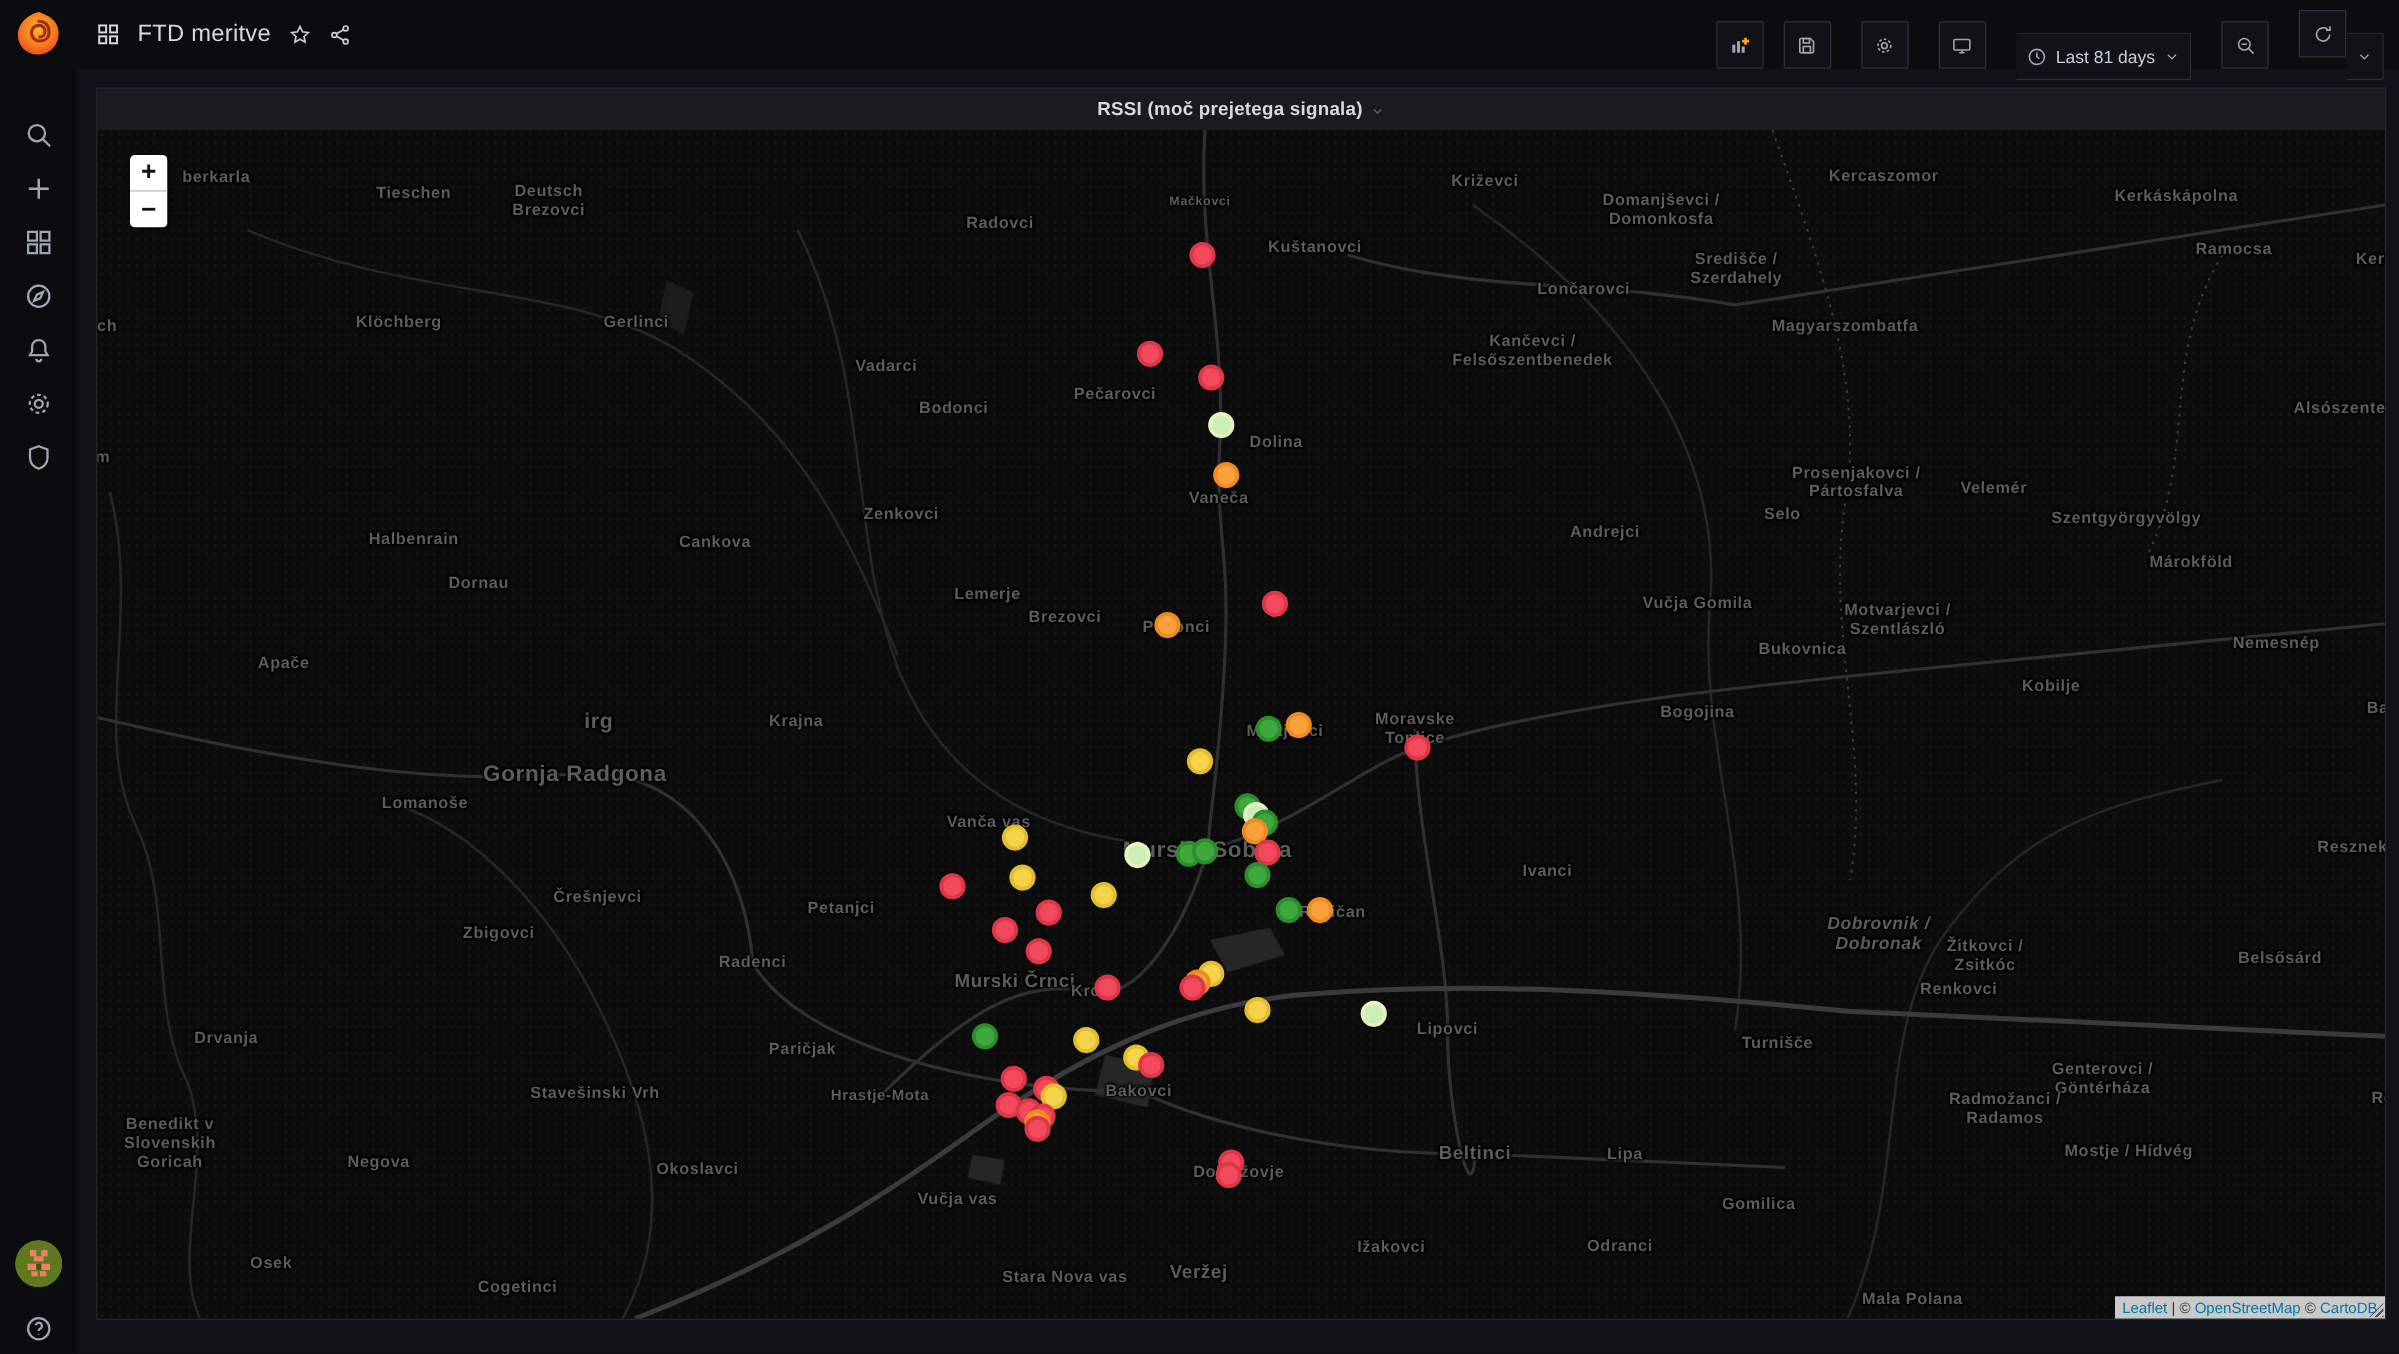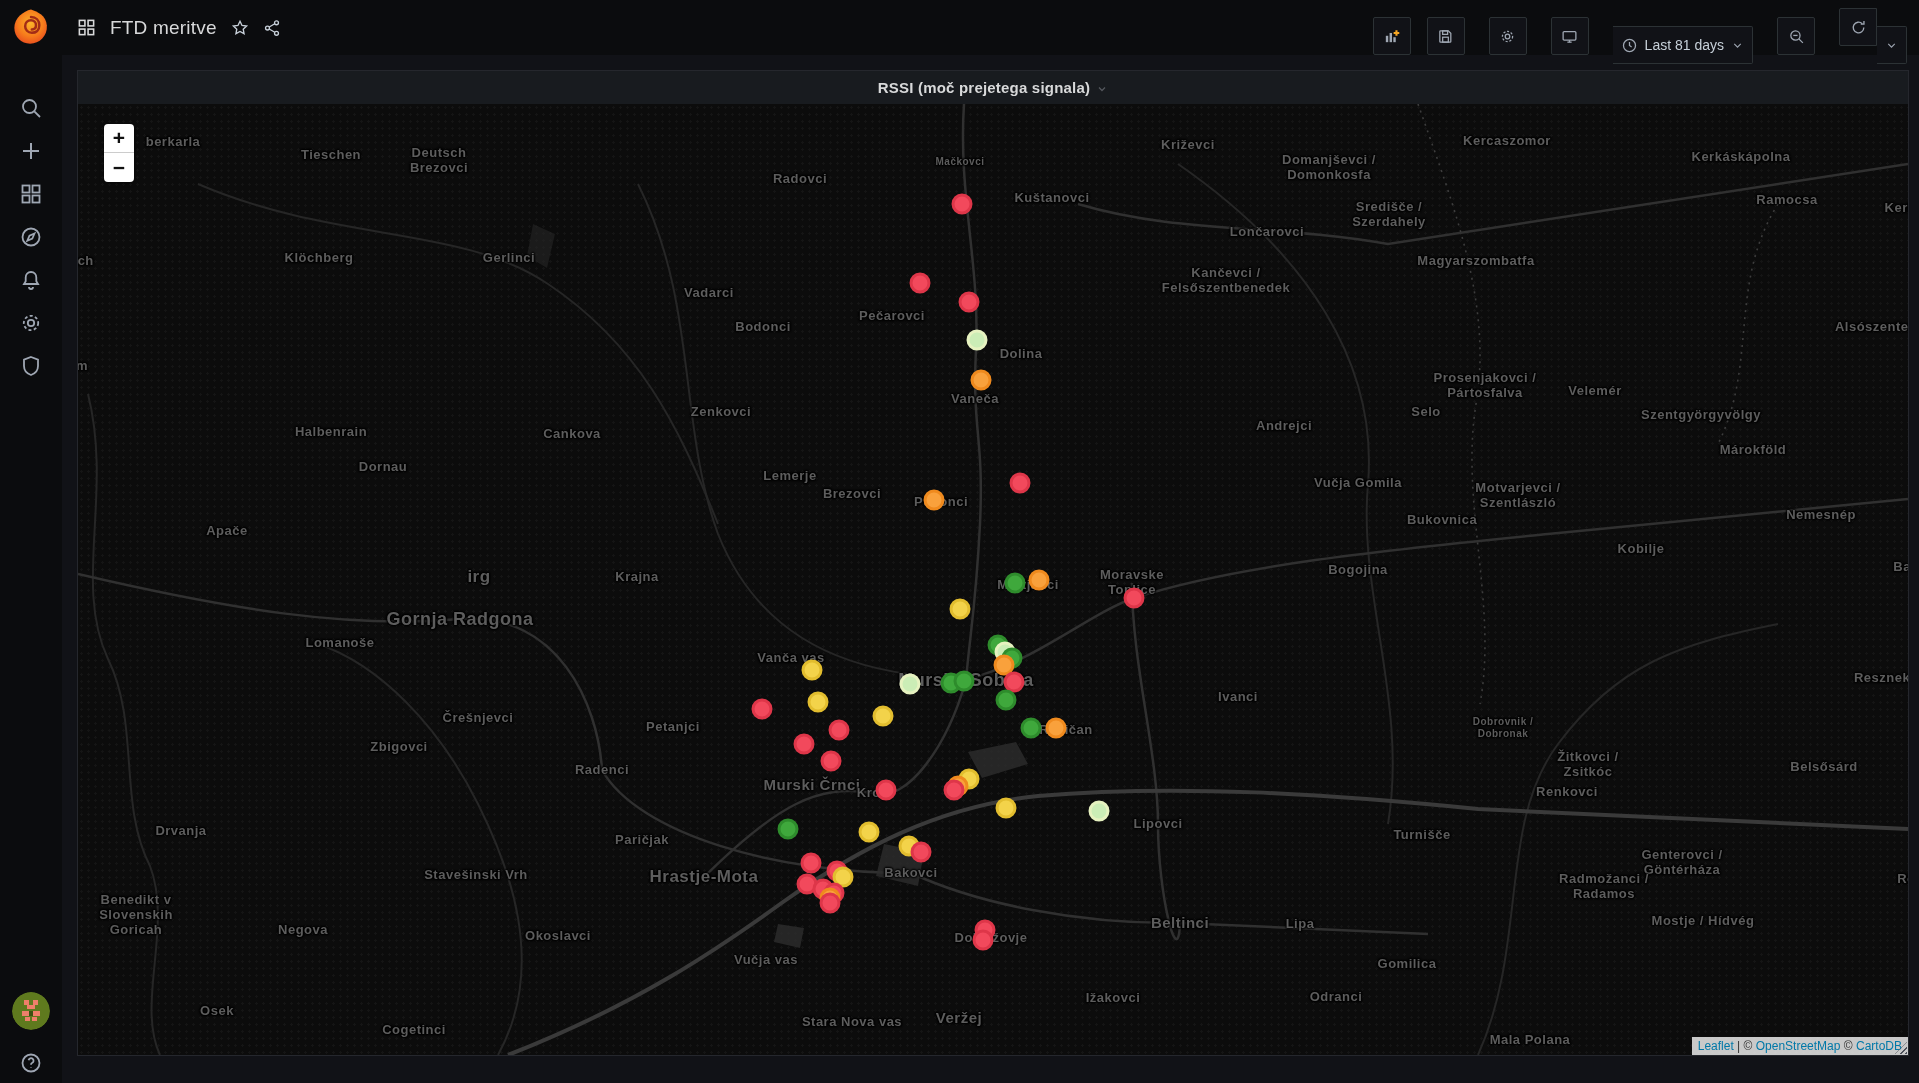--- a/index.html
+++ b/index.html
@@ -357,56 +357,56 @@
       <div class="map-label" style="left: 382px; top: 515px; font-size: 18px;">Gornja Radgona</div>
       <div class="map-label" style="left: 262px; top: 539px; font-size: 13px;">Lomanoše</div>
       <div class="map-label" style="left: 1280px; top: 466px; font-size: 13px;">Bogojina</div>
       <div class="map-label" style="left: 713px; top: 554px; font-size: 13px;">Vanča vas</div>
       <div class="map-label" style="left: 950px; top: 481px; font-size: 13px;">Martjanci</div>
       <div class="map-label" style="left: 888px; top: 576px; font-size: 18px;">Murska Sobota</div>
       <div class="map-label" style="left: 1160px; top: 593px; font-size: 13px;">Ivanci</div>
       <div class="map-label" style="left: 1804px; top: 574px; font-size: 13px;">Resznek</div>
       <div class="map-label" style="left: 400px; top: 614px; font-size: 13px;">Črešnjevci</div>
       <div class="map-label" style="left: 595px; top: 623px; font-size: 13px;">Petanjci</div>
-      <div class="map-label" style="left: 1425px; top: 623px; font-size: 10px;">Dobrovnik /
+      <div class="map-label" style="left: 1425px; top: 642px; font-size: 14px; font-style: italic;">Dobrovnik /
 Dobronak</div>
       <div class="map-label" style="left: 321px; top: 643px; font-size: 13px;">Zbigovci</div>
       <div class="map-label" style="left: 1510px; top: 661px; font-size: 13px;">Žitkovci /
 Zsitkóc</div>
       <div class="map-label" style="left: 1746px; top: 663px; font-size: 13px;">Belsősárd</div>
       <div class="map-label" style="left: 734px; top: 681px; font-size: 15px;">Murski Črnci</div>
       <div class="map-label" style="left: 524px; top: 666px; font-size: 13px;">Radenci</div>
       <div class="map-label" style="left: 795px; top: 689px; font-size: 13px;">Krog</div>
       <div class="map-label" style="left: 988px; top: 626px; font-size: 13px;">Rakičan</div>
       <div class="map-label" style="left: 1489px; top: 688px; font-size: 13px;">Renkovci</div>
       <div class="map-label" style="left: 1828px; top: 775px; font-size: 13px;">Ré</div>
       <div class="map-label" style="left: 103px; top: 727px; font-size: 13px;">Drvanja</div>
       <div class="map-label" style="left: 564px; top: 736px; font-size: 13px;">Paričjak</div>
       <div class="map-label" style="left: 1080px; top: 720px; font-size: 13px;">Lipovci</div>
       <div class="map-label" style="left: 1344px; top: 731px; font-size: 13px;">Turnišče</div>
       <div class="map-label" style="left: 1604px; top: 759px; font-size: 13px;">Genterovci /
 Göntérháza</div>
       <div class="map-label" style="left: 398px; top: 771px; font-size: 13px;">Stavešinski Vrh</div>
-      <div class="map-label" style="left: 626px; top: 773px; font-size: 17px;">Hrastje-Mota</div>
+      <div class="map-label" style="left: 626px; top: 773px; font-size: 12px;">Hrastje-Mota</div>
       <div class="map-label" style="left: 833px; top: 769px; font-size: 13px;">Bakovci</div>
       <div class="map-label" style="left: 1526px; top: 783px; font-size: 13px;">Radmožanci /
 Radamos</div>
       <div class="map-label" style="left: 1625px; top: 817px; font-size: 13px;">Mostje / Hídvég</div>
       <div class="map-label" style="left: 58px; top: 811px; font-size: 13px;">Benedikt v
 Slovenskih
 Goricah</div>
       <div class="map-label" style="left: 225px; top: 826px; font-size: 13px;">Negova</div>
       <div class="map-label" style="left: 1102px; top: 819px; font-size: 15px;">Beltinci</div>
       <div class="map-label" style="left: 1222px; top: 820px; font-size: 13px; text-align: right;">Lipa</div>
       <div class="map-label" style="left: 1329px; top: 860px; font-size: 13px;">Gomilica</div>
       <div class="map-label" style="left: 480px; top: 832px; font-size: 13px;">Okoslavci</div>
       <div class="map-label" style="left: 913px; top: 834px; font-size: 13px;">Dokležovje</div>
       <div class="map-label" style="left: 688px; top: 856px; font-size: 13px;">Vučja vas</div>
       <div class="map-label" style="left: 1035px; top: 894px; font-size: 13px;">Ižakovci</div>
-      <div class="map-label" style="left: 1218px; top: 893px; font-size: 13px; margin-left: 40px;">Odranci</div>
+      <div class="map-label" style="left: 1218px; top: 893px; font-size: 13px;">Odranci</div>
       <div class="map-label" style="left: 139px; top: 907px; font-size: 13px;">Osek</div>
       <div class="map-label" style="left: 774px; top: 918px; font-size: 13px;">Stara Nova vas</div>
       <div class="map-label" style="left: 881px; top: 914px; font-size: 15px;">Veržej</div>
       <div class="map-label" style="left: 336px; top: 926px; font-size: 13px;">Cogetinci</div>
       <div class="map-label" style="left: 1452px; top: 936px; font-size: 13px;">Mala Polana</div>
       <div class="dot" style="left: 884px; top: 100px; background: rgb(242, 73, 92); border: 3px solid rgb(222, 54, 73);"></div>
       <div class="dot" style="left: 842px; top: 179px; background: rgb(242, 73, 92); border: 3px solid rgb(222, 54, 73);"></div>
       <div class="dot" style="left: 891px; top: 198px; background: rgb(242, 73, 92); border: 3px solid rgb(222, 54, 73);"></div>
       <div class="dot" style="left: 899px; top: 236px; background: rgb(203, 237, 182); border: 3px solid rgb(230, 242, 192);"></div>
       <div class="dot" style="left: 903px; top: 276px; background: rgb(249, 161, 60); border: 3px solid rgb(239, 138, 30);"></div>

